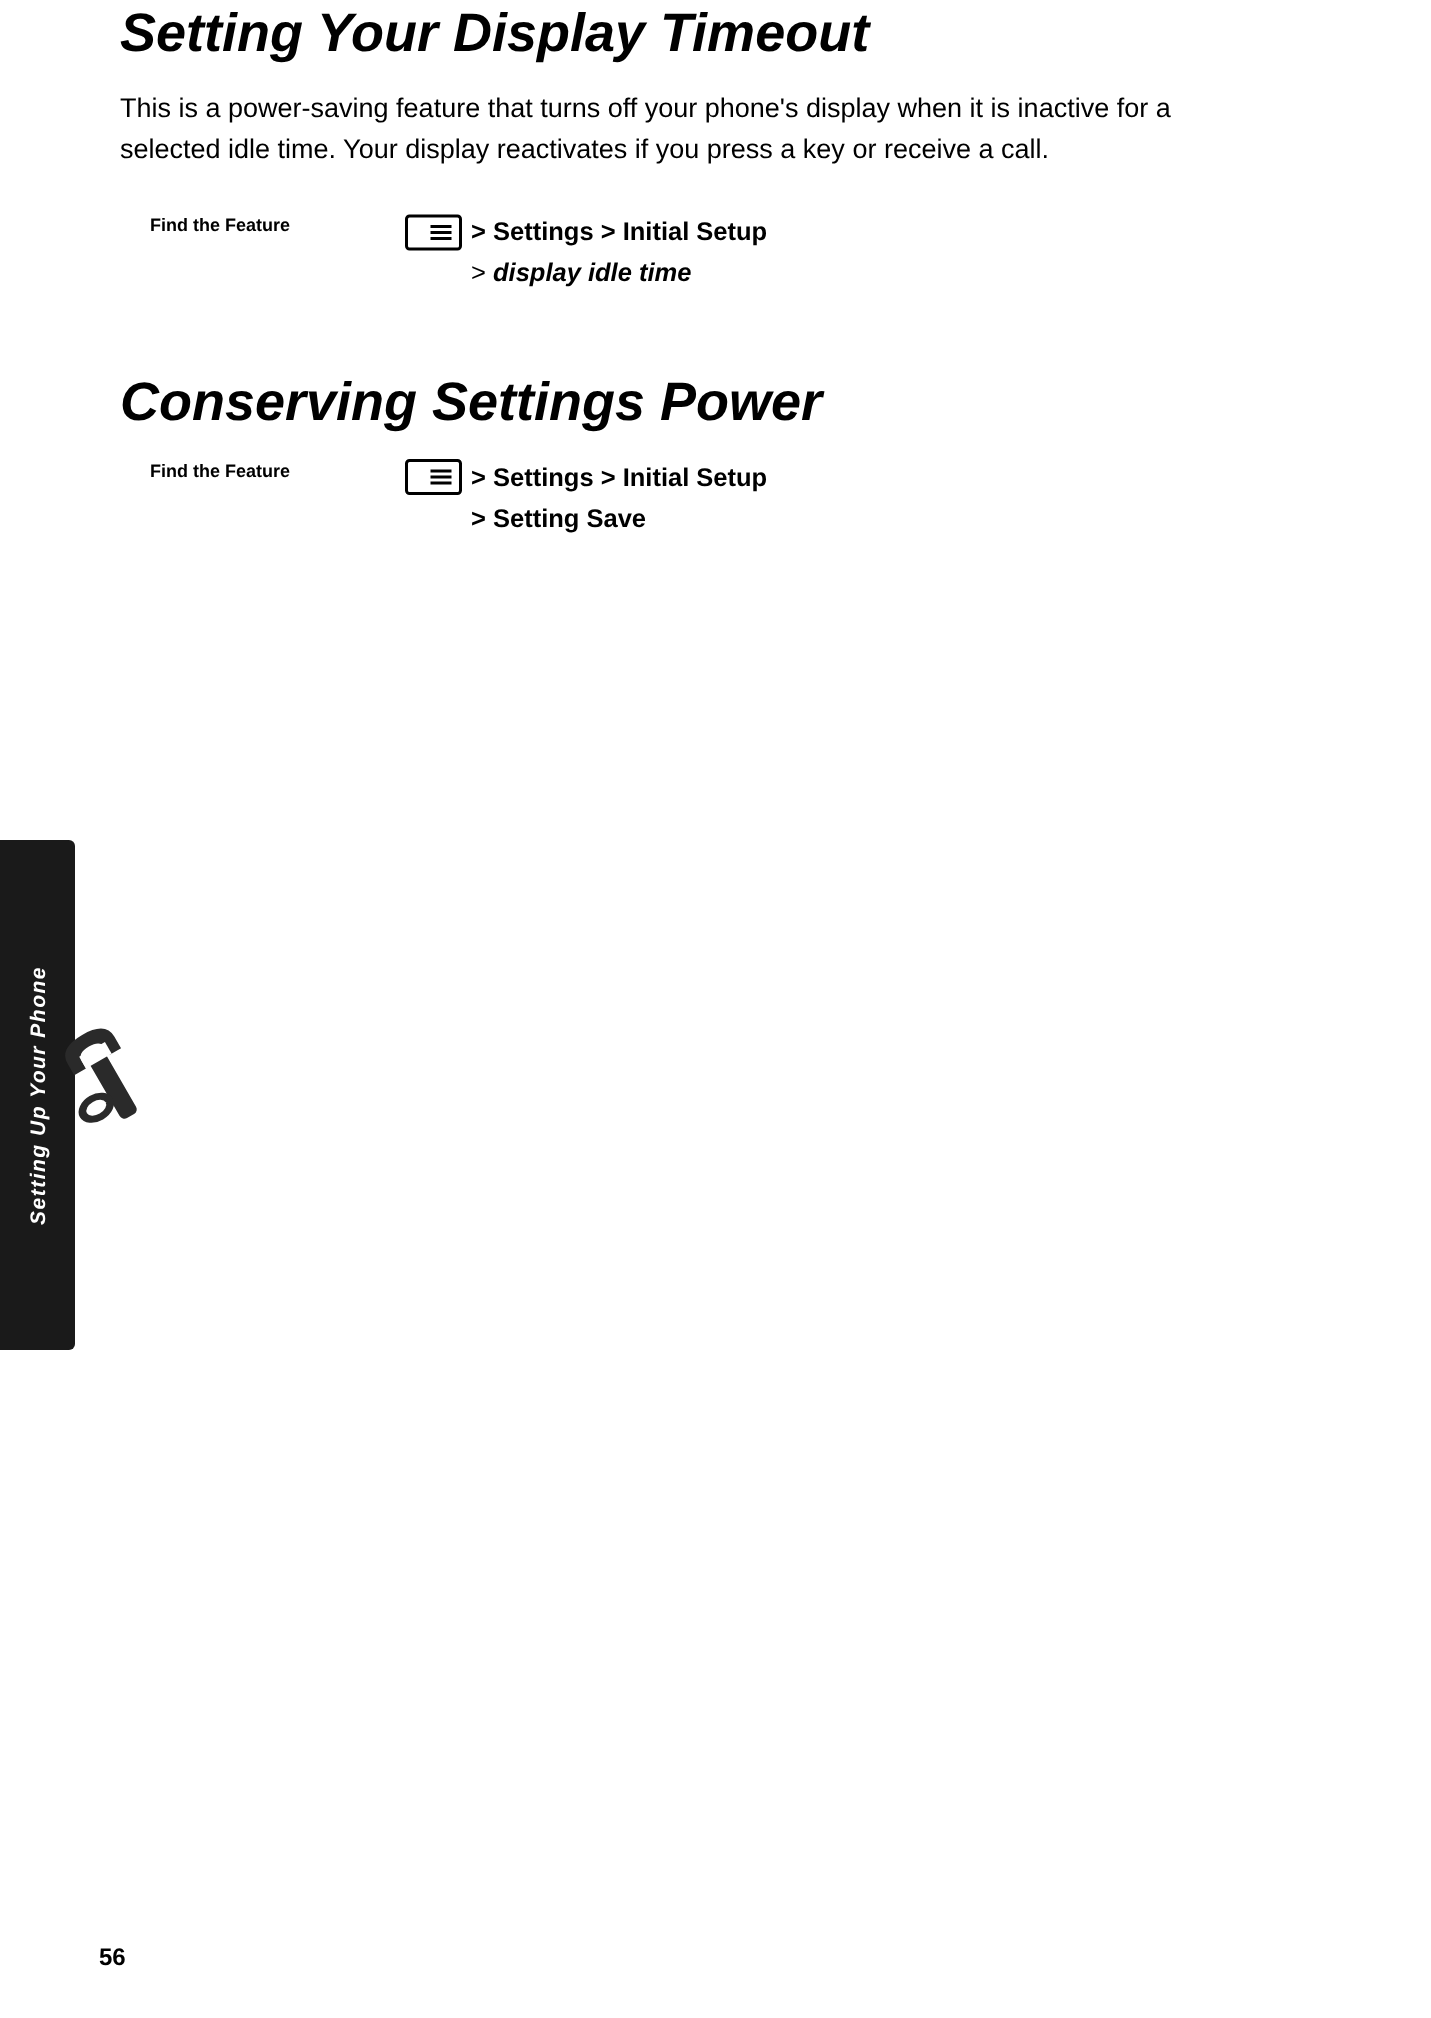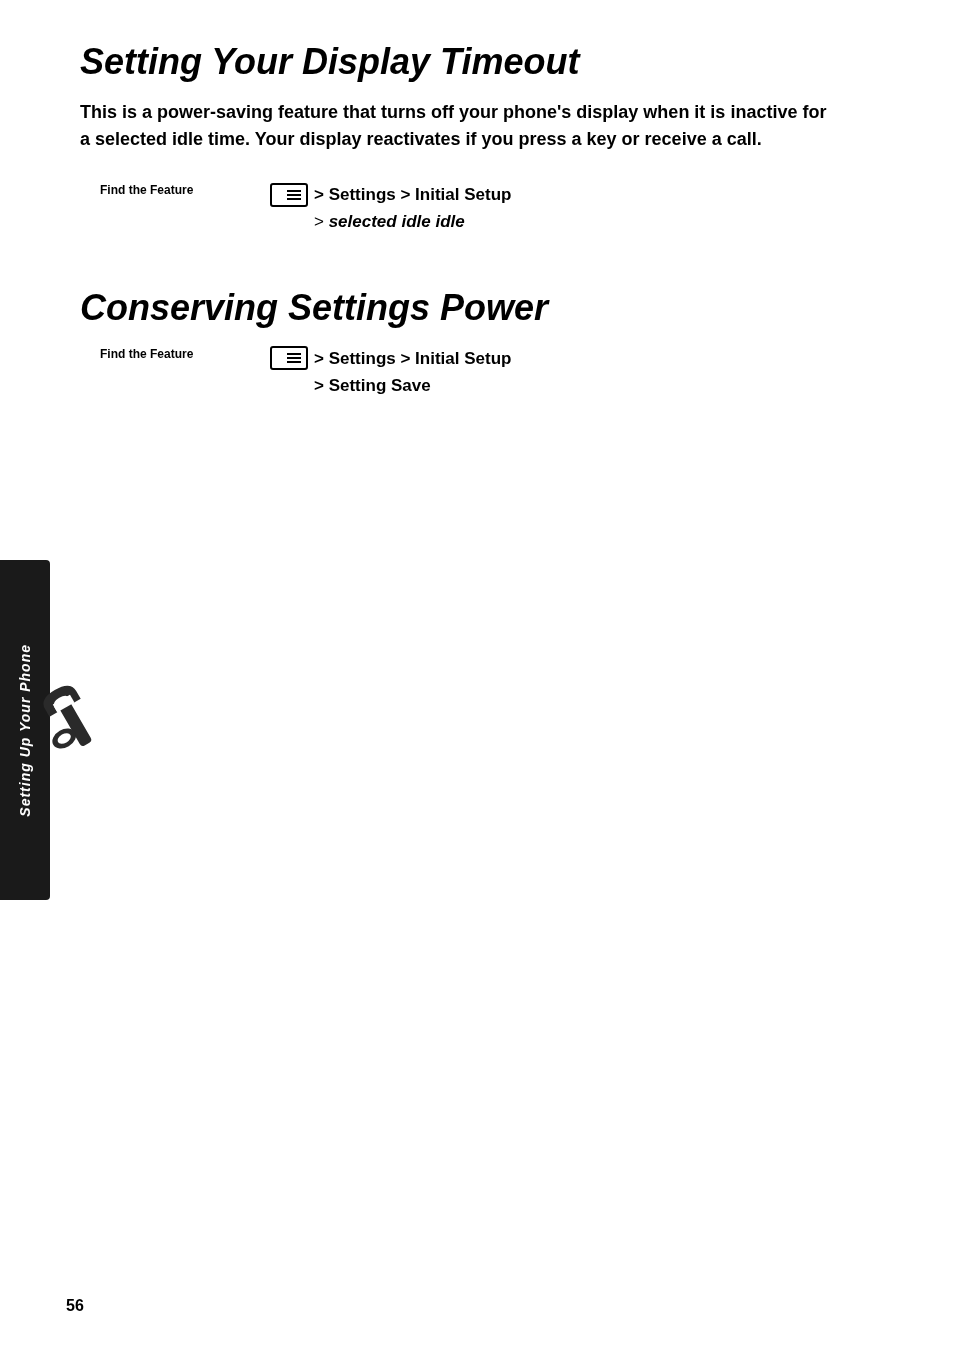--- a/index.html
+++ b/index.html
@@ -9,40 +9,38 @@
       min-height: 1345px;
       background: #ffffff;
       font-family: Arial, Helvetica, sans-serif;
       position: relative;
       overflow-x: hidden;
     }
 
     .page-content {
       margin-left: 80px;
       margin-right: 60px;
-      padding-top: 40px;
     }
 
     
     .section-title {
       font-size: 36px;
       font-weight: bold;
       font-style: italic;
       color: #000;
       margin-bottom: 16px;
       line-height: 1.2;
     }
 
     .section-body {
       font-size: 18px;
       color: #000;
       line-height: 1.5;
       margin-bottom: 28px;
       max-width: 760px;
-      font-weight: bold;
     }
 
     .feature-row {
       display: flex;
       align-items: flex-start;
       margin-bottom: 12px;
       margin-left: 20px;
     }
 
     .find-the-feature-label {
@@ -190,21 +188,21 @@
     <p class="section-body">This is a power-saving feature that turns off your phone's display when it is inactive for a selected idle time. Your display reactivates if you press a key or receive a call.</p>
 
     <div class="feature-row">
       <span class="find-the-feature-label">Find the Feature</span>
       <div class="feature-nav">
         <div class="nav-line">
           <span class="phone-menu-icon"></span>
           <span class="bold">&gt; <strong>Settings</strong> &gt; <strong>Initial Setup</strong></span>
         </div>
         <div class="nav-line indent-nav">
-          <span>&gt; <em><strong>selected idle idle</strong></em></span>
+          <span>&gt; <em><strong>display idle time</strong></em></span>
         </div>
       </div>
     </div>
   </div>
 
   <div class="section-gap">
     <h1 class="section-title">Conserving Settings Power</h1>
 
     <div class="feature-row">
       <span class="find-the-feature-label">Find the Feature</span>

